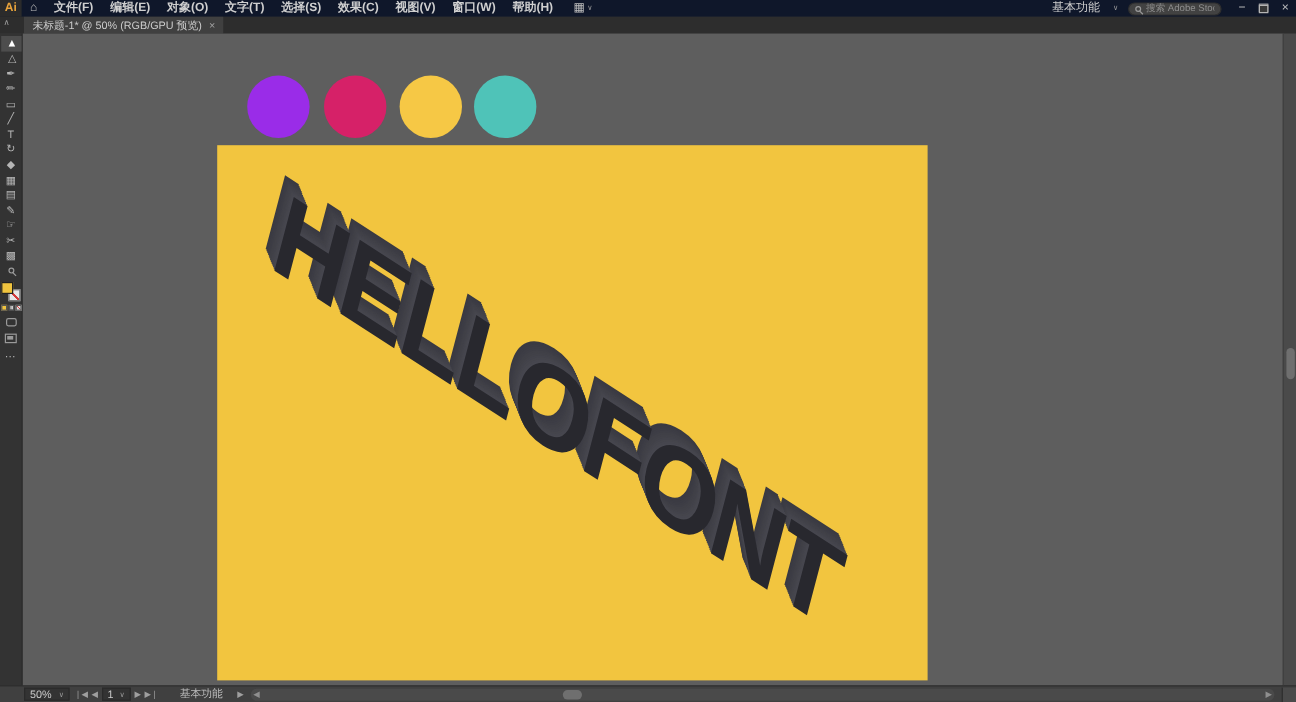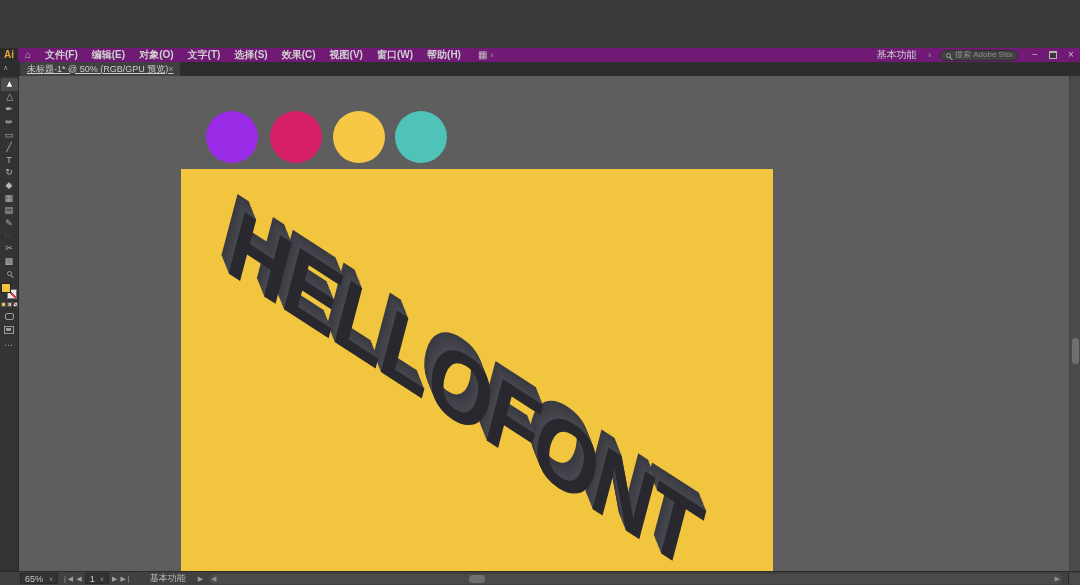--- a/index.html
+++ b/index.html
@@ -1,22 +1,22 @@
 <!DOCTYPE html>
 <html><head>
 <meta charset="utf-8">
 <style>
   * { margin:0; padding:0; box-sizing:border-box; }
   html,body { width:1080px; height:585px; overflow:hidden; background:#3a3a3a;
     font-family:"Liberation Sans", sans-serif; color:#c9c9c9; }
   .app { position:relative; width:1080px; height:585px; display:flex; flex-direction:column; }
 
   
-  .menubar { height:14px; background:#701a75; display:flex; align-items:center;
-    font-size:10px; line-height:14px; flex:0 0 auto;margin-top:48px; }
+  .menubar { height:14px; background:#0f172a; display:flex; align-items:center;
+    font-size:10px; line-height:14px; flex:0 0 auto; }
   .ai-logo { width:18px; height:14px; background:#2b2b2b; color:#e8a33b; font-weight:bold;
     font-size:10px; text-align:center; line-height:14px; }
   .home-ic { width:20px; text-align:center; color:#bdbdbd; font-size:10px; }
   .menu-item { padding:0 7px; color:#cfcfcf; white-space:nowrap; cursor:default;font-weight:bold; }
   .arrange-btn { margin-left:6px; display:flex; align-items:center; gap:2px; color:#bdbdbd; padding:0 4px; }
   .arrange-btn .chev, .ws .chev, .zoomsel .chev, .abnum .chev { font-size:6px; color:#9a9a9a; }
   .mb-spacer { flex:1; }
   .ws { display:flex; align-items:center; gap:11px; padding:8px 8px; color:#cfcfcf; }
   .searchbox { display:flex; align-items:center; gap:4px; width:78px; height:11px;
     background:#424242; border:1px solid #2e2e2e; border-radius:6px; padding:0 5px; margin-right:8px; }
@@ -26,21 +26,21 @@
   .mag::after { content:""; position:absolute; width:4px; height:1px; background:#9a9a9a;
     right:-3px; bottom:-2px; transform:rotate(45deg); }
   .winbtn { width:18px; text-align:center; color:#c2c2c2; font-size:10px; }
   .restore { width:8px; height:8px; position:relative; margin:3px auto; }
   .restore::before { content:""; position:absolute; top:0; right:0; width:6px; height:5px; border:1px solid #b5b5b5; }
   .restore::after  { content:""; position:absolute; bottom:0; left:0; width:6px; height:5px; border:1px solid #b5b5b5; background:#383838; }
 
   
   .tabstrip { height:14px; background:#2d2d2d; display:flex; align-items:stretch; font-size:9px; flex:0 0 auto; }
   .collapse-chev { width:20px; color:#9f9f9f; font-size:7px; text-align:left; padding-left:3px; line-height:12px; }
-  .tab { background:#404040; display:flex; align-items:center; padding:0 7px; color:#cccccc;text-decoration:underline; }
+  .tab { background:#404040; display:flex; align-items:center; gap:6px; padding:0 7px; color:#cccccc; }
   .tab .x { color:#9f9f9f; font-size:9px; }
 
   
   .mainrow { flex:1; display:flex; min-height:0; }
   .toolcol { width:19px; background:#333333; border-right:1px solid #2a2a2a; display:flex;
     flex-direction:column; align-items:center; padding-top:2px; flex:0 0 auto; }
   .tool { width:17px; height:12.6px; display:flex; align-items:center; justify-content:center;
     color:#b5b5b5; font-size:9px; }
   .tool.active { background:#4d4d4d; color:#ffffff; }
   .tool .g { display:inline-block; }
@@ -214,21 +214,21 @@
       </div>
     </div>
 
     <div class="vscroll">
       <div class="vthumb"></div>
     </div>
   </div>
 
   <div class="statusbar">
     <div class="zoomsel">
-      <span>65%</span>
+      <span>50%</span>
       <span class="chev">∨</span>
     </div>
     <div class="navgrp">
       <span>❘◀</span>
       <span>◀</span>
       <span class="abnum">
         <span>1</span>
         <span class="chev">∨</span>
       </span>
       <span>▶</span>

